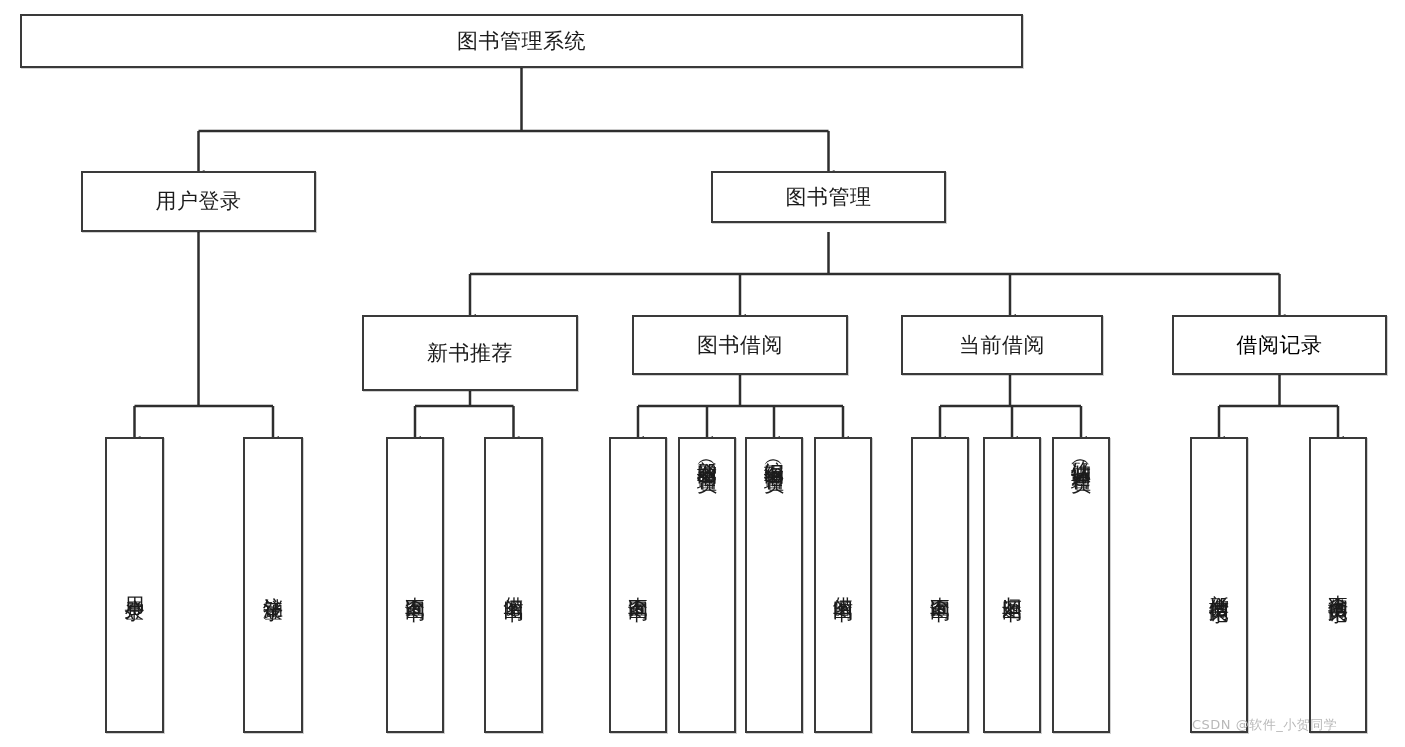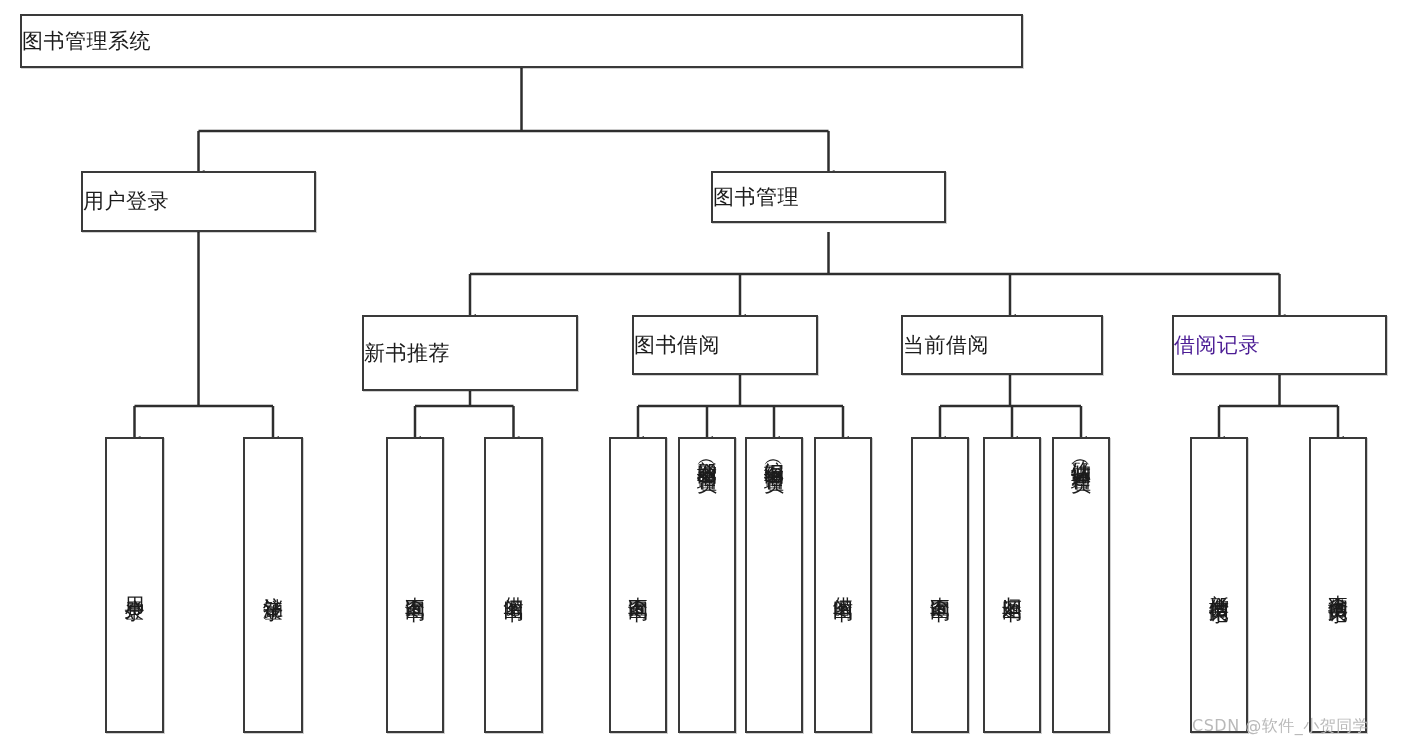--- a/index.html
+++ b/index.html
@@ -27,20 +27,21 @@
     pointer-events: none;
   }
   .node {
     position: absolute;
     box-sizing: border-box;
     background: #ffffff;
     border: 2px solid #3a3a3a;
     box-shadow: 1px 1px 0 rgba(0,0,0,0.18);
     display: flex;
     align-items: center;
+    justify-content: center;
     color: #1b1b1b;
   }
   .node-label {
     font-size: 21px;
     line-height: 1.15;
     letter-spacing: 0.5px;
     white-space: nowrap;
     color: #1b1b1b;
   }
   .node.leaf {
@@ -55,21 +56,21 @@
     line-height: 1.35;
     letter-spacing: 2px;
     white-space: nowrap;
   }
   .node.leaf.centered {
     align-items: center;
     padding-top: 0;
   }
   .watermark {
     position: absolute;
-    font-size: 16px;
+    font-size: 13px;
     color: #b9b9b9;
     white-space: nowrap;
     letter-spacing: 0.5px;
   }
 </style>
 </head>
 <body>
 
 <div id="canvas">
   <svg class="edges" viewBox="0 0 1405 747">
@@ -120,28 +121,28 @@
       </div>
       <div class="node" style="left: 81px; top: 171px; width: 235px; height: 61px; border-color: rgb(58, 58, 58); background: rgb(255, 255, 255);">
         <span class="node-label" style="color: rgb(27, 27, 27);">用户登录</span>
       </div>
       <div class="node" style="left: 711px; top: 171px; width: 235px; height: 52px; border-color: rgb(58, 58, 58); background: rgb(255, 255, 255);">
         <span class="node-label" style="color: rgb(27, 27, 27);">图书管理</span>
       </div>
       <div class="node" style="left: 362px; top: 315px; width: 216px; height: 76px; border-color: rgb(58, 58, 58); background: rgb(255, 255, 255);">
         <span class="node-label" style="color: rgb(27, 27, 27);">新书推荐</span>
       </div>
-      <div class="node" style="left: 632px; top: 315px; width: 186px; height: 60px; border-color: rgb(58, 58, 58); background: rgb(255, 255, 255);">
+      <div class="node" style="left: 632px; top: 315px; width: 216px; height: 60px; border-color: rgb(58, 58, 58); background: rgb(255, 255, 255);">
         <span class="node-label" style="color: rgb(27, 27, 27);">图书借阅</span>
       </div>
       <div class="node" style="left: 901px; top: 315px; width: 202px; height: 60px; border-color: rgb(58, 58, 58); background: rgb(255, 255, 255);">
         <span class="node-label" style="color: rgb(27, 27, 27);">当前借阅</span>
       </div>
       <div class="node" style="left: 1172px; top: 315px; width: 215px; height: 60px; border-color: rgb(58, 58, 58); background: rgb(255, 255, 255);">
-        <span class="node-label" style="color: #4c1d95;">借阅记录</span>
+        <span class="node-label" style="color: #000000;">借阅记录</span>
       </div>
       <div class="node leaf centered" style="left: 105px; top: 437px; width: 59px; height: 296px; border-color: rgb(58, 58, 58); background: rgb(255, 255, 255);">
         <span class="node-label" style="color: rgb(27, 27, 27);">用户登录</span>
       </div>
       <div class="node leaf centered" style="left: 243px; top: 437px; width: 60px; height: 296px; border-color: rgb(58, 58, 58); background: rgb(255, 255, 255);">
         <span class="node-label" style="color: rgb(27, 27, 27);">注销登录</span>
       </div>
       <div class="node leaf centered" style="left: 386px; top: 437px; width: 58px; height: 296px; border-color: rgb(58, 58, 58); background: rgb(255, 255, 255);">
         <span class="node-label" style="color: rgb(27, 27, 27);">查询图书</span>
       </div>

